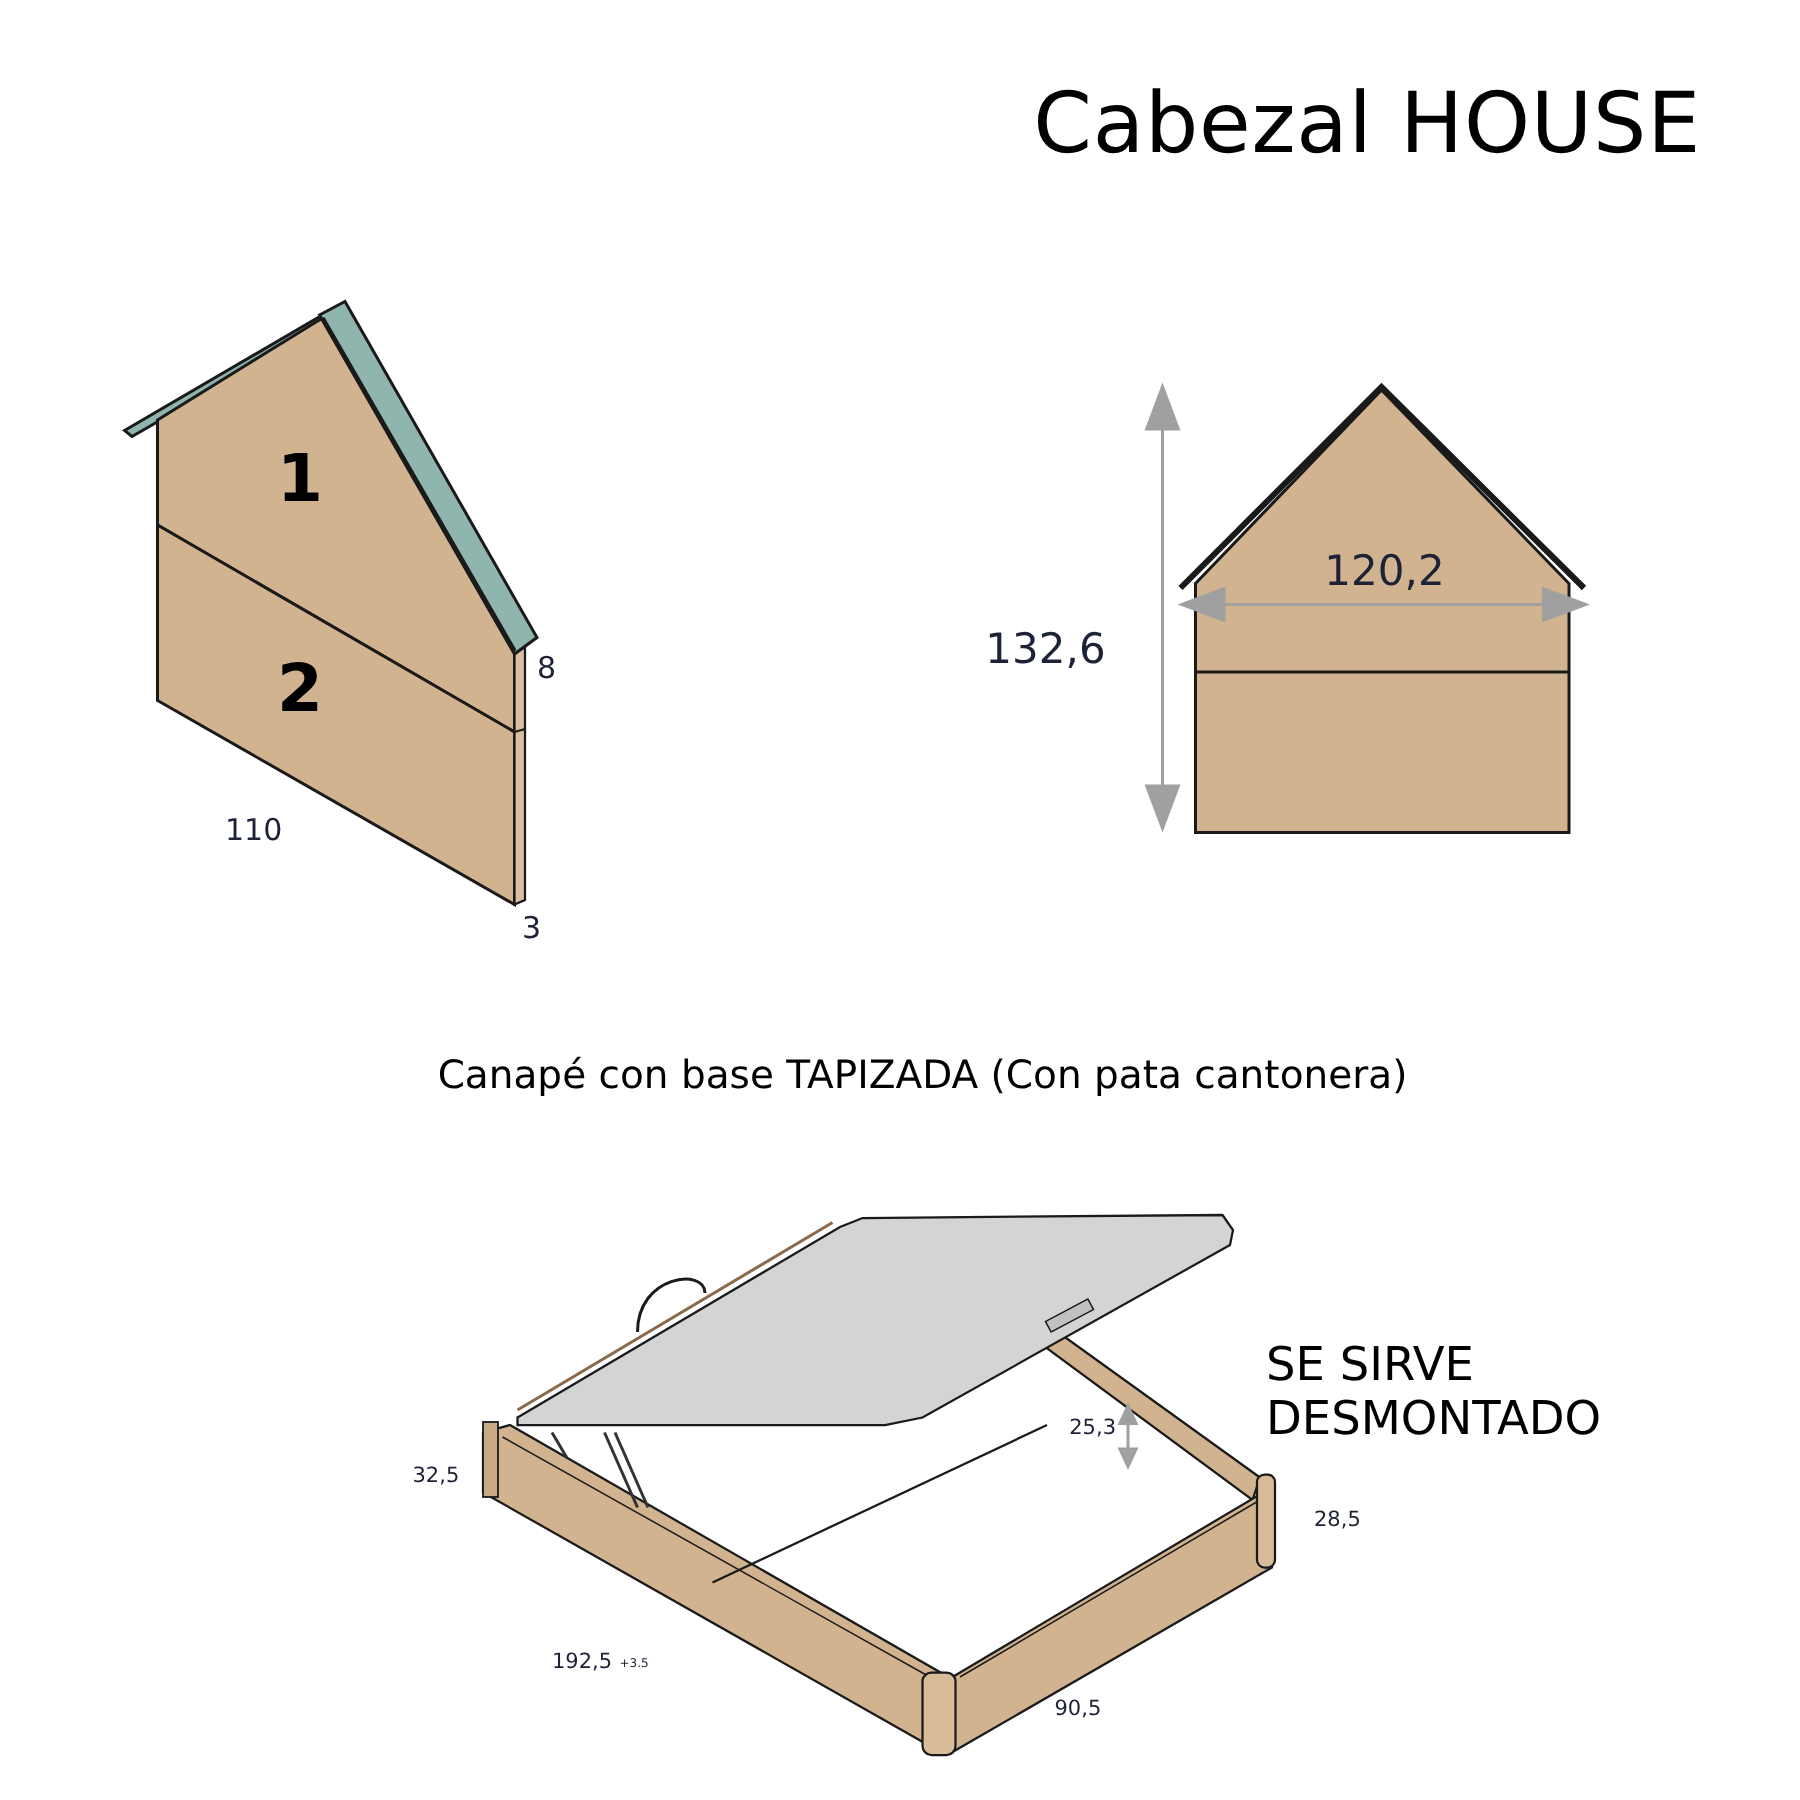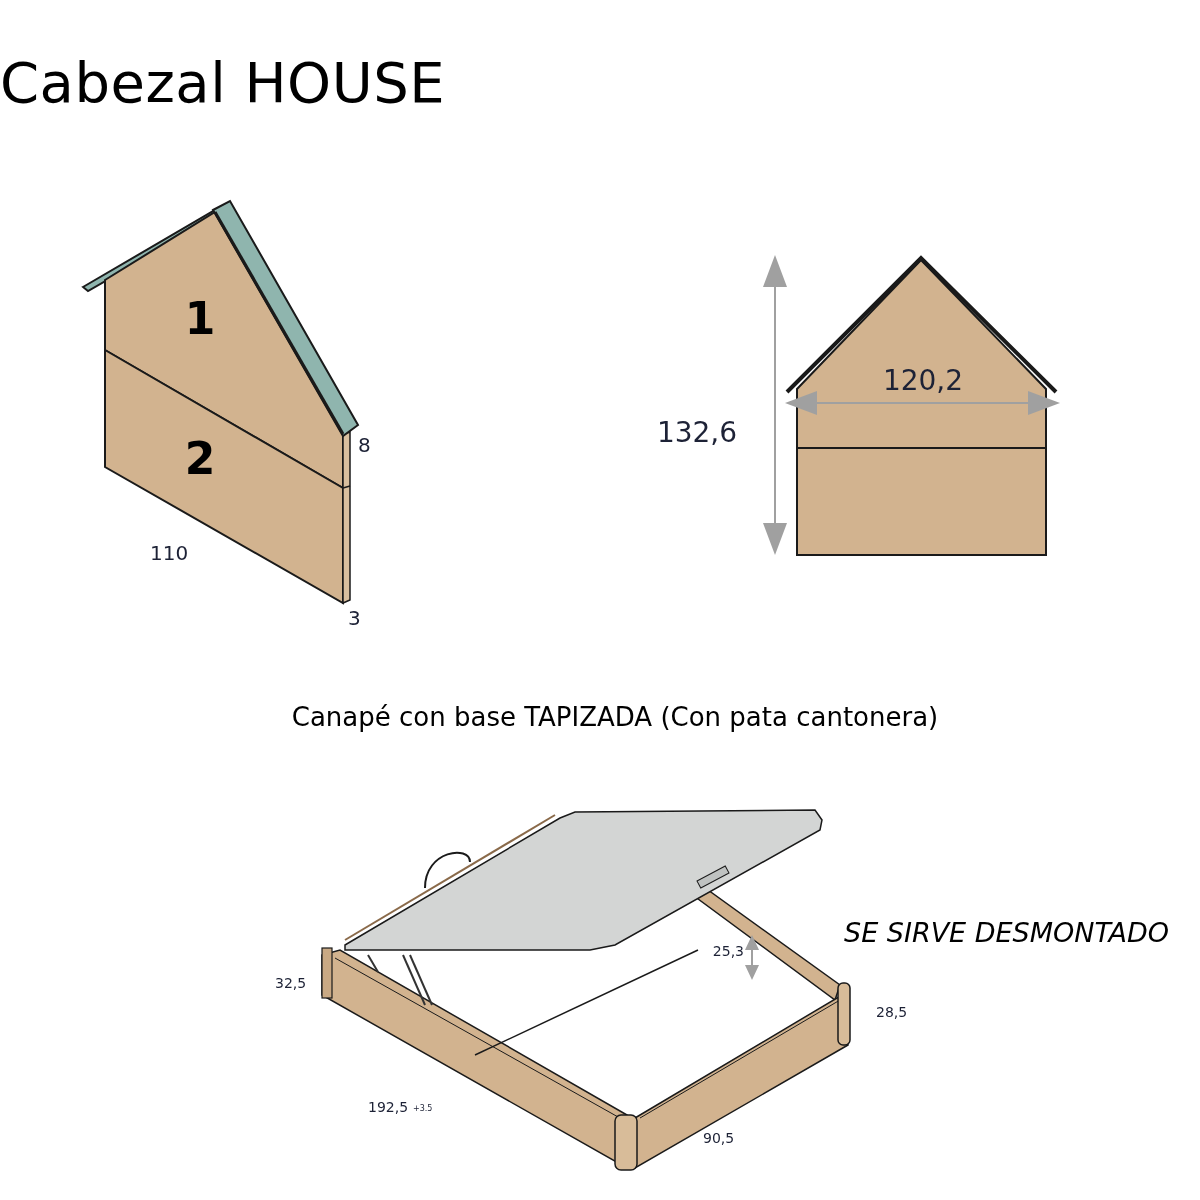--- a/index.html
+++ b/index.html
@@ -1,22 +1,22 @@
 <!DOCTYPE html>
 <html><head>
 <meta charset="utf-8">
 <style>
   html, body { margin: 0; padding: 0; background: #ffffff; }
   body { width: 1200px; height: 1200px; position: relative; overflow: hidden;
          font-family: "DejaVu Sans", sans-serif; color: #000; }
-  .title { position: absolute; left: 0; top: 50px; width: 1134px; text-align: left;
+  .title { position: absolute; left: 0; top: 50px; width: 1134px; text-align: right;
            font-size: 56px; font-weight: normal; letter-spacing: 0.5px; }
   .subtitle { position: absolute; left: 0; top: 702px; width: 1230px; text-align: center;
               font-size: 26px; }
-  .note { position: absolute; left: 844px; top: 917px; font-size: 27px; font-style: italic; }
+  .note { position: absolute; left: 844px; top: 892px; font-size: 31px; }
   svg { position: absolute; left: 0; top: 0; }
   .dim { font-family: "DejaVu Sans", sans-serif; fill: #1d2236; }
 </style>
 </head>
 <body>
 
 <div class="title">Cabezal HOUSE</div>
 
 <svg width="1200" height="1200" viewBox="0 0 1200 1200">
 

